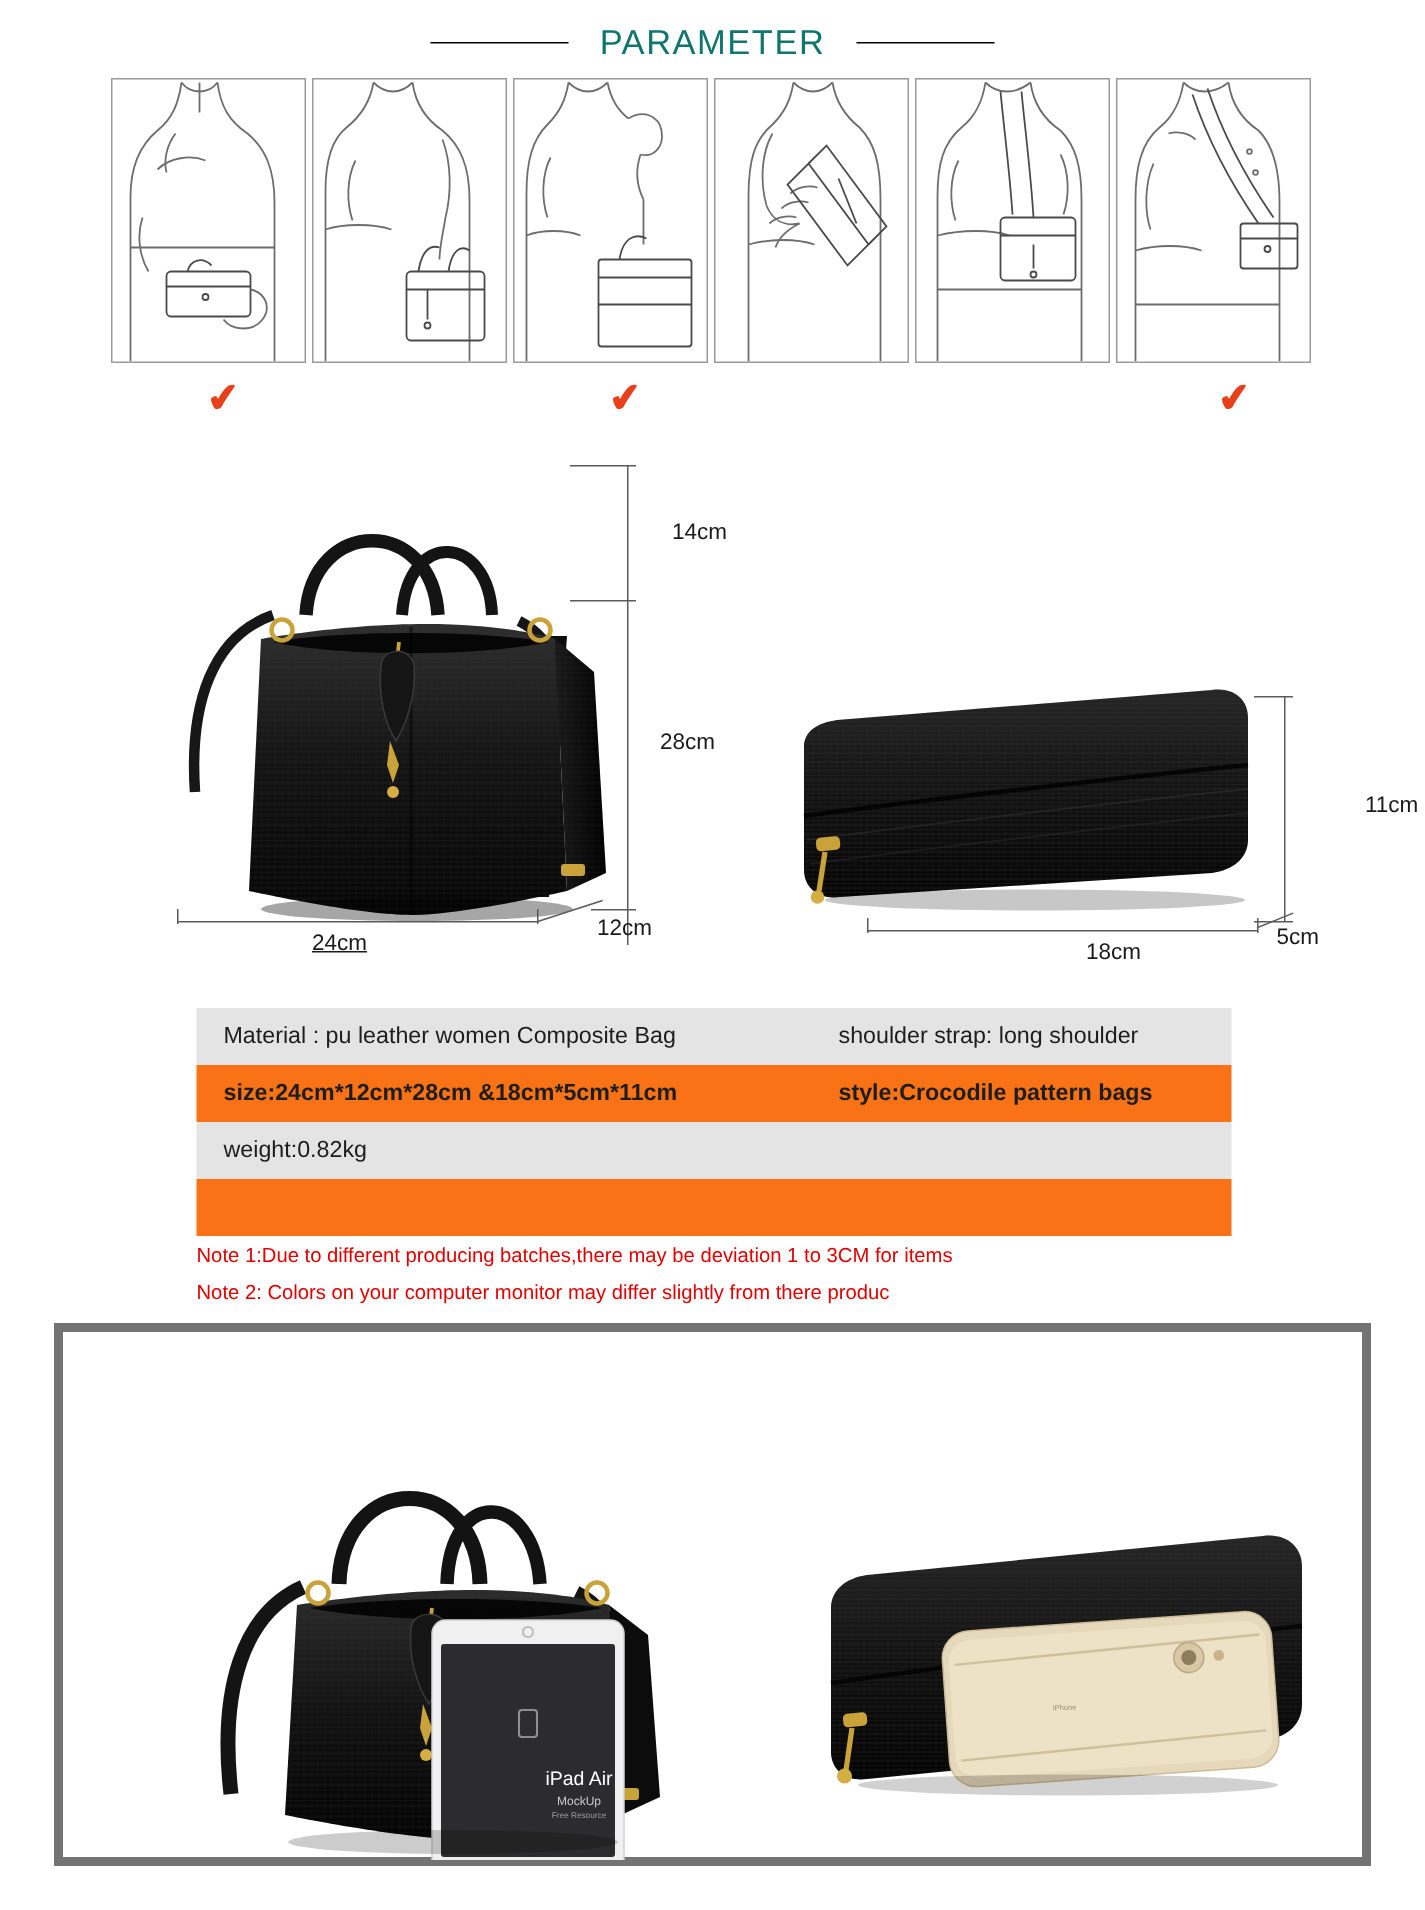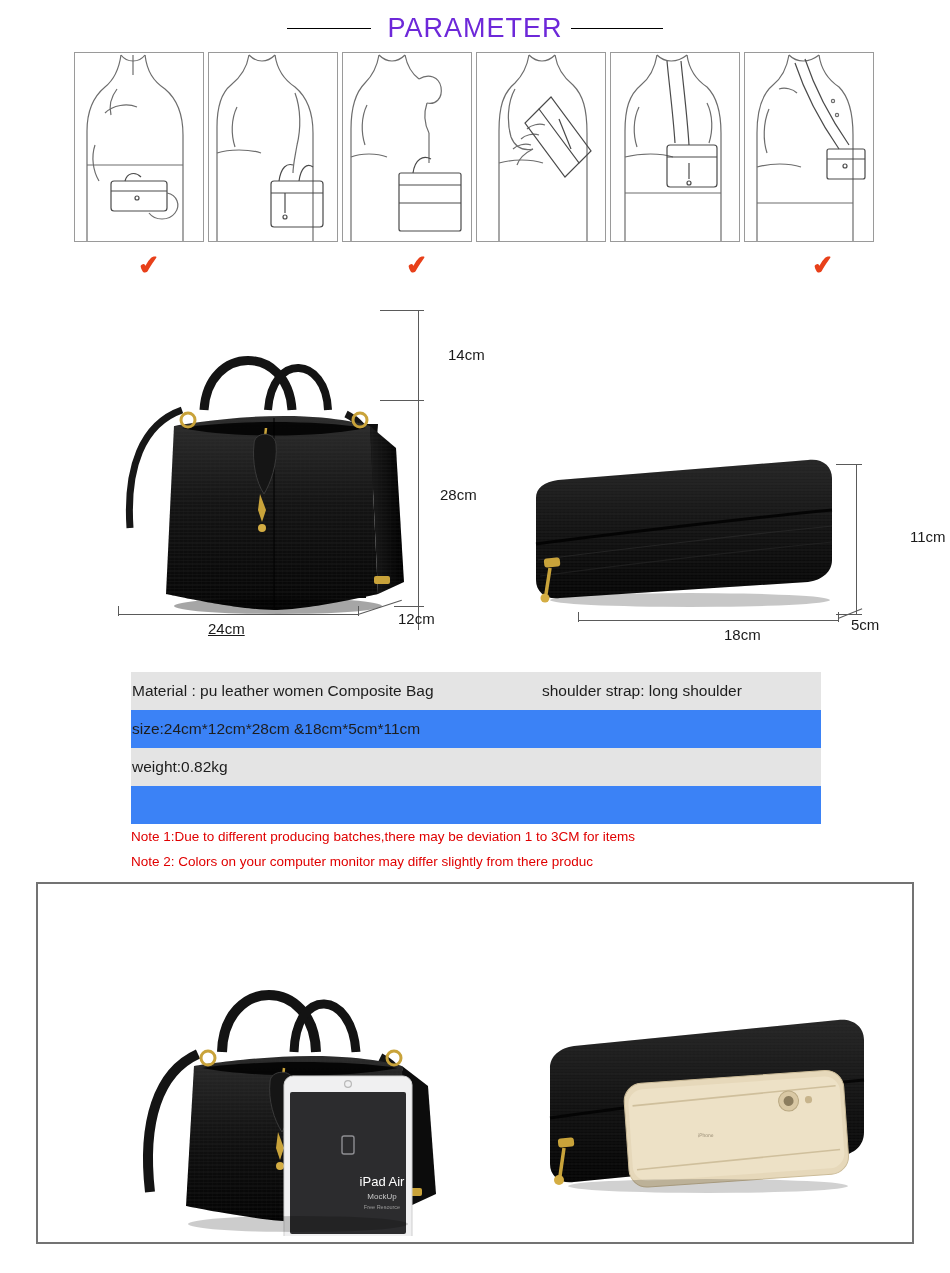--- a/index.html
+++ b/index.html
@@ -26,23 +26,23 @@
   }
   .header .rule {
     position: absolute;
     top: 28px;
     height: 1px;
     background: #000;
   }
   .header .rule.left  { left: 287px; width: 92px; }
   .header .rule.right { right: 287px; width: 92px; }
   .header .title {
-    font-size: 27px;
+    font-size: 23px;
     letter-spacing: 1px;
-    color: #6d28d9;
+    color: #0f766e;
     background: #fff;
     padding: 0 16px;
     position: relative;
     top: 0px;
   }
 
   
   .carry-row {
     position: absolute;
     top: 52px;
@@ -111,46 +111,46 @@
     top: 672px;
     left: 131px;
     width: 690px;
     font-size: 15.5px;
     color: #1d1d1d;
   }
   .spec-row { display: flex; height: 38px; }
   .spec-row .cell {
     display: flex;
     align-items: center;
-    padding-left: 1px;
+    padding-left: 18px;
     box-sizing: border-box;
   }
   .spec-row .cell.left  { width: 410px; }
   .spec-row .cell.right { width: 280px; }
   .row-gray  { background: #e4e4e4; }
-  .row-white { background: #3b82f6; }
+  .row-white { background: #f97316; font-weight: bold; }
 
   .notes {
     position: absolute;
     top: 824px;
     left: 131px;
     width: 700px;
     color: #e00000;
     font-size: 13.5px;
     line-height: 25px;
   }
 
   
   .photo-panel {
     position: absolute;
     top: 882px;
     left: 36px;
     width: 878px;
     height: 362px;
-    border: 2px solid #737373;
+    border: 6px solid #737373;
     background: #fff;
     box-sizing: border-box;
   }
   .photo-bag { position: absolute; left: 60px; top: 22px; }
   .photo-wallet { position: absolute; left: 500px; top: 130px; }
 
   .ipad-screen-text {
     position: absolute;
     color: #ffffff;
     text-align: center;
@@ -401,20 +401,21 @@
   <div class="dim-label" style="left:851px; top:328px;text-align:center;">5cm</div>
 </div>
 
 <div class="spec-table">
   <div class="spec-row row-gray">
     <div class="cell left">Material : pu leather women Composite Bag</div>
     <div class="cell right">shoulder strap: long shoulder</div>
   </div>
   <div class="spec-row row-white">
     <div class="cell left">size:24cm*12cm*28cm &amp;18cm*5cm*11cm</div>
+    <div class="cell right">style:Crocodile pattern bags</div>
   </div>
   <div class="spec-row row-gray">
     <div class="cell left">weight:0.82kg</div>
     <div class="cell right"></div>
   </div>
   <div class="spec-row row-white">
     <div class="cell left"></div>
     <div class="cell right"></div>
   </div>
 </div>

